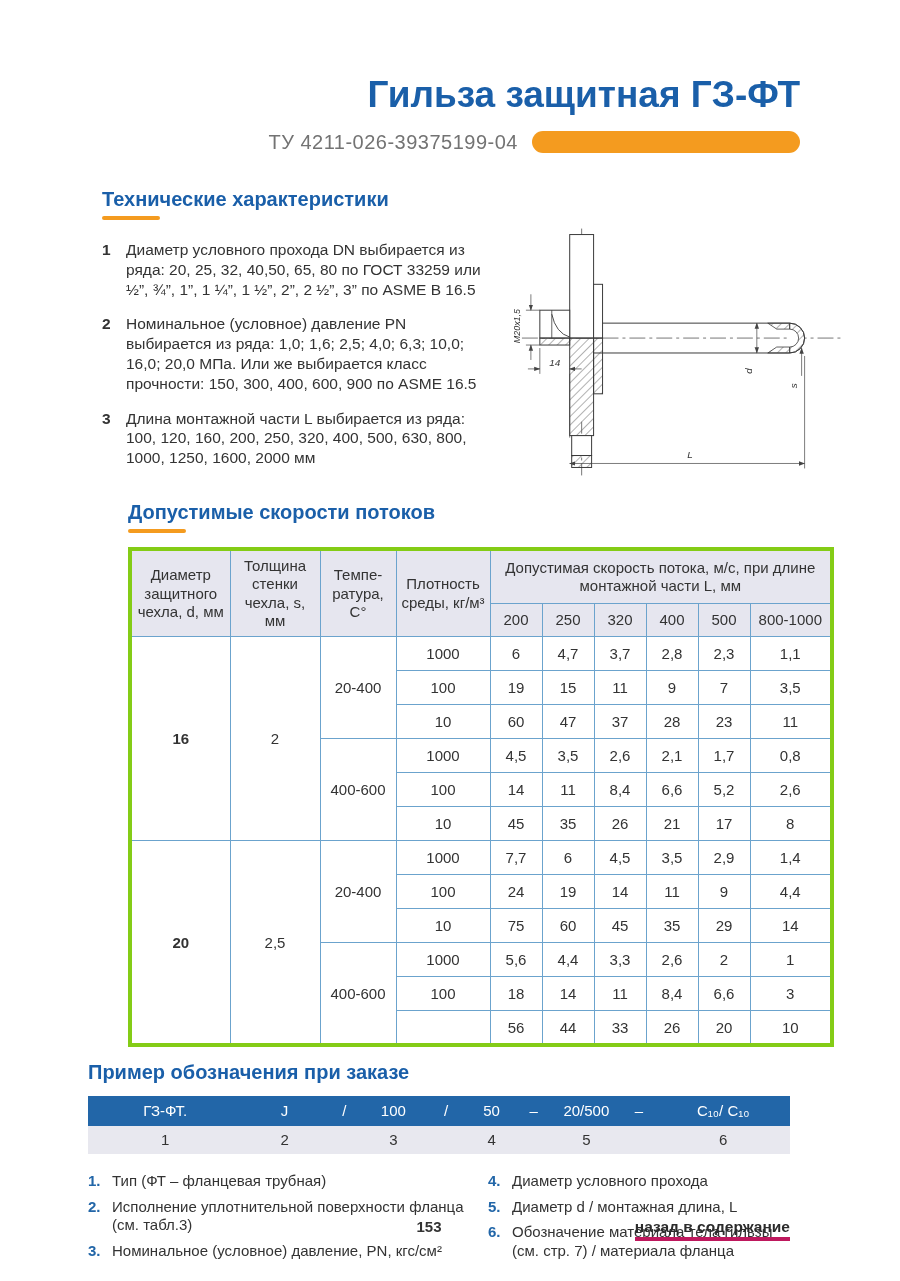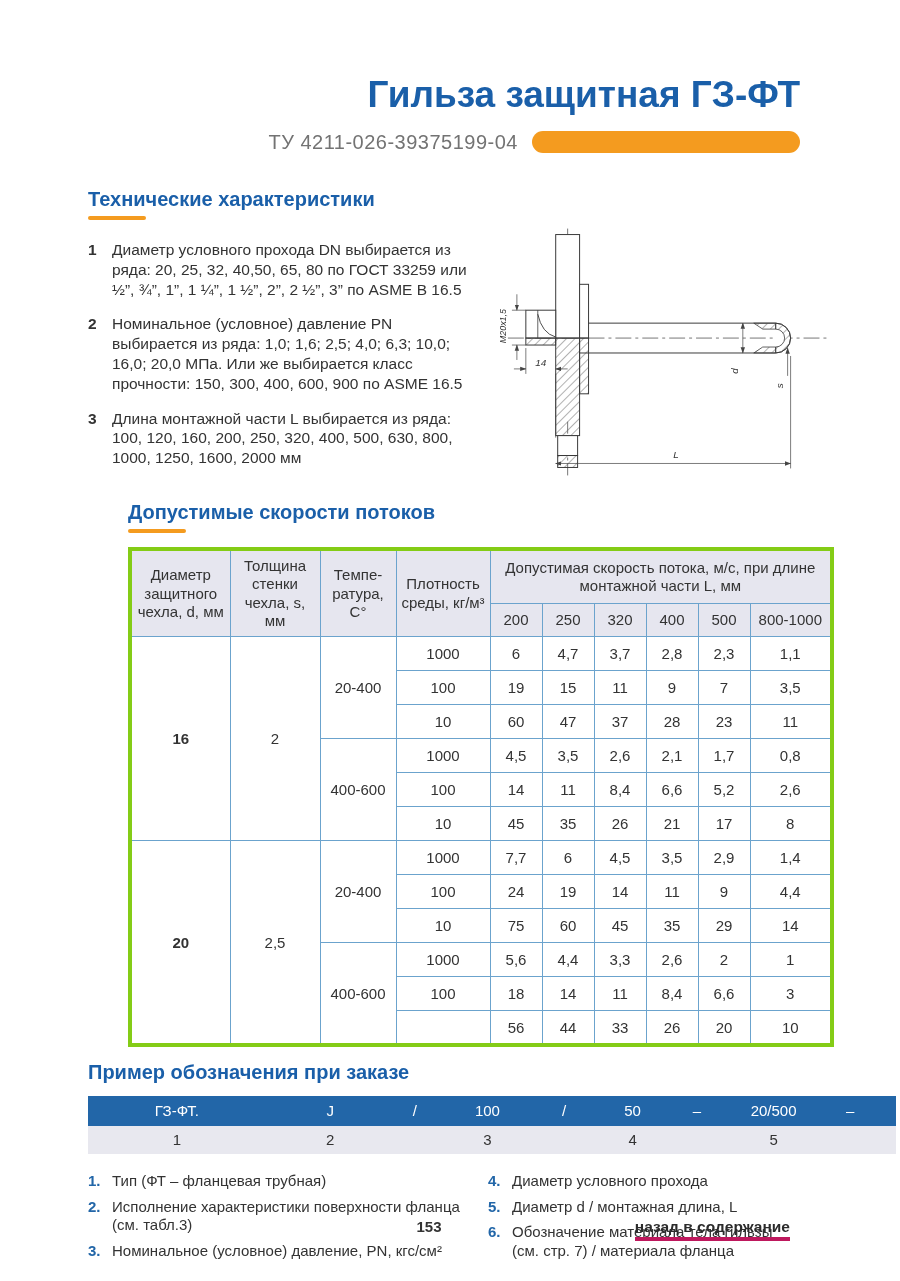--- a/index.html
+++ b/index.html
@@ -16,21 +16,21 @@
   .tu-row { margin-top:16px; display:flex; justify-content:flex-end; align-items:center; gap:14px; }
   .tu-text { font-size:20px; color:#737373; letter-spacing:0.5px; }
   .orange-bar { width:268px; height:22px; background:#f49b1f; border-radius:11px; }
 
   .content { margin-left:88px; margin-right:110px; }
 
   .section-heading { color:#1a5fa9; font-size:20px; font-weight:bold; }
   .heading-underline { width:58px; height:4px; background:#f49b1f; border-radius:2px; margin-top:5px; }
 
   
-  .tech-section { margin-top:34px; }
+  .tech-section { margin-top:34px;margin-left:14px; }
   .tech-flex { display:flex; margin-top:20px; }
   .tech-items { width:392px; flex-shrink:0; }
   .tech-item { display:flex; margin-bottom:15px; font-size:15.5px; line-height:1.28; color:#333; }
   .tech-num { font-weight:bold; width:24px; flex-shrink:0; }
 
   .drawing-wrap { flex:1; padding-left:12px; margin-top:-14px; }
 
   
   .speeds-section { margin-top:18px;padding-left:40px; }
   table.speeds {
@@ -39,21 +39,21 @@
   }
   table.speeds th, table.speeds td {
     border:1px solid #6ba3cd; text-align:center; vertical-align:middle; padding:2px 3px;
   }
   table.speeds thead th { background:#e6e6ef; font-weight:normal; line-height:1.22; padding:6px 4px; }
   table.speeds tbody td { height:34px; background:#fff; }
   td.dcell { font-weight:bold; }
 
   
   .order-section { margin-top:14px; }
-  .order-grid { display:grid; grid-template-columns:22% 12% 5% 9% 6% 7% 5% 10% 5% 19%; width:808px; text-align:center;gap:16px; }
+  .order-grid { display:grid; grid-template-columns:22% 12% 5% 9% 6% 7% 5% 10% 5% 19%; width:702px; text-align:center; }
   .order-code { background:#2266a8; color:#fff; margin-top:12px; }
   .order-code > div { height:30px; line-height:30px; font-size:15px; }
   .order-index { background:#e8e8ef; color:#333; }
   .order-index > div { height:28px; line-height:28px; font-size:15px; }
 
   
   .legend { display:flex; margin-top:18px; }
   .legend-col { width:392px; flex-shrink:0; }
   .legend-col.right { width:auto; flex:1; padding-left:8px; }
   .legend-item { display:flex; margin-bottom:7px; font-size:15px; line-height:1.25; color:#333; }
@@ -349,21 +349,21 @@
         </div>
 
       <div class="legend">
         <div class="legend-col" id="legend-left">
             <div class="legend-item">
               <span class="legend-num">1.</span>
               <span>Тип (ФТ – фланцевая трубная)</span>
             </div>
             <div class="legend-item">
               <span class="legend-num">2.</span>
-              <span>Исполнение характеристики поверхности фланца (см. табл.3)</span>
+              <span>Исполнение уплотнительной поверхности фланца (см. табл.3)</span>
             </div>
             <div class="legend-item">
               <span class="legend-num">3.</span>
               <span>Номинальное (условное) давление, PN, кгс/см²</span>
             </div>
           </div>
         <div class="legend-col right" id="legend-right">
             <div class="legend-item">
               <span class="legend-num">4.</span>
               <span>Диаметр условного прохода</span>

